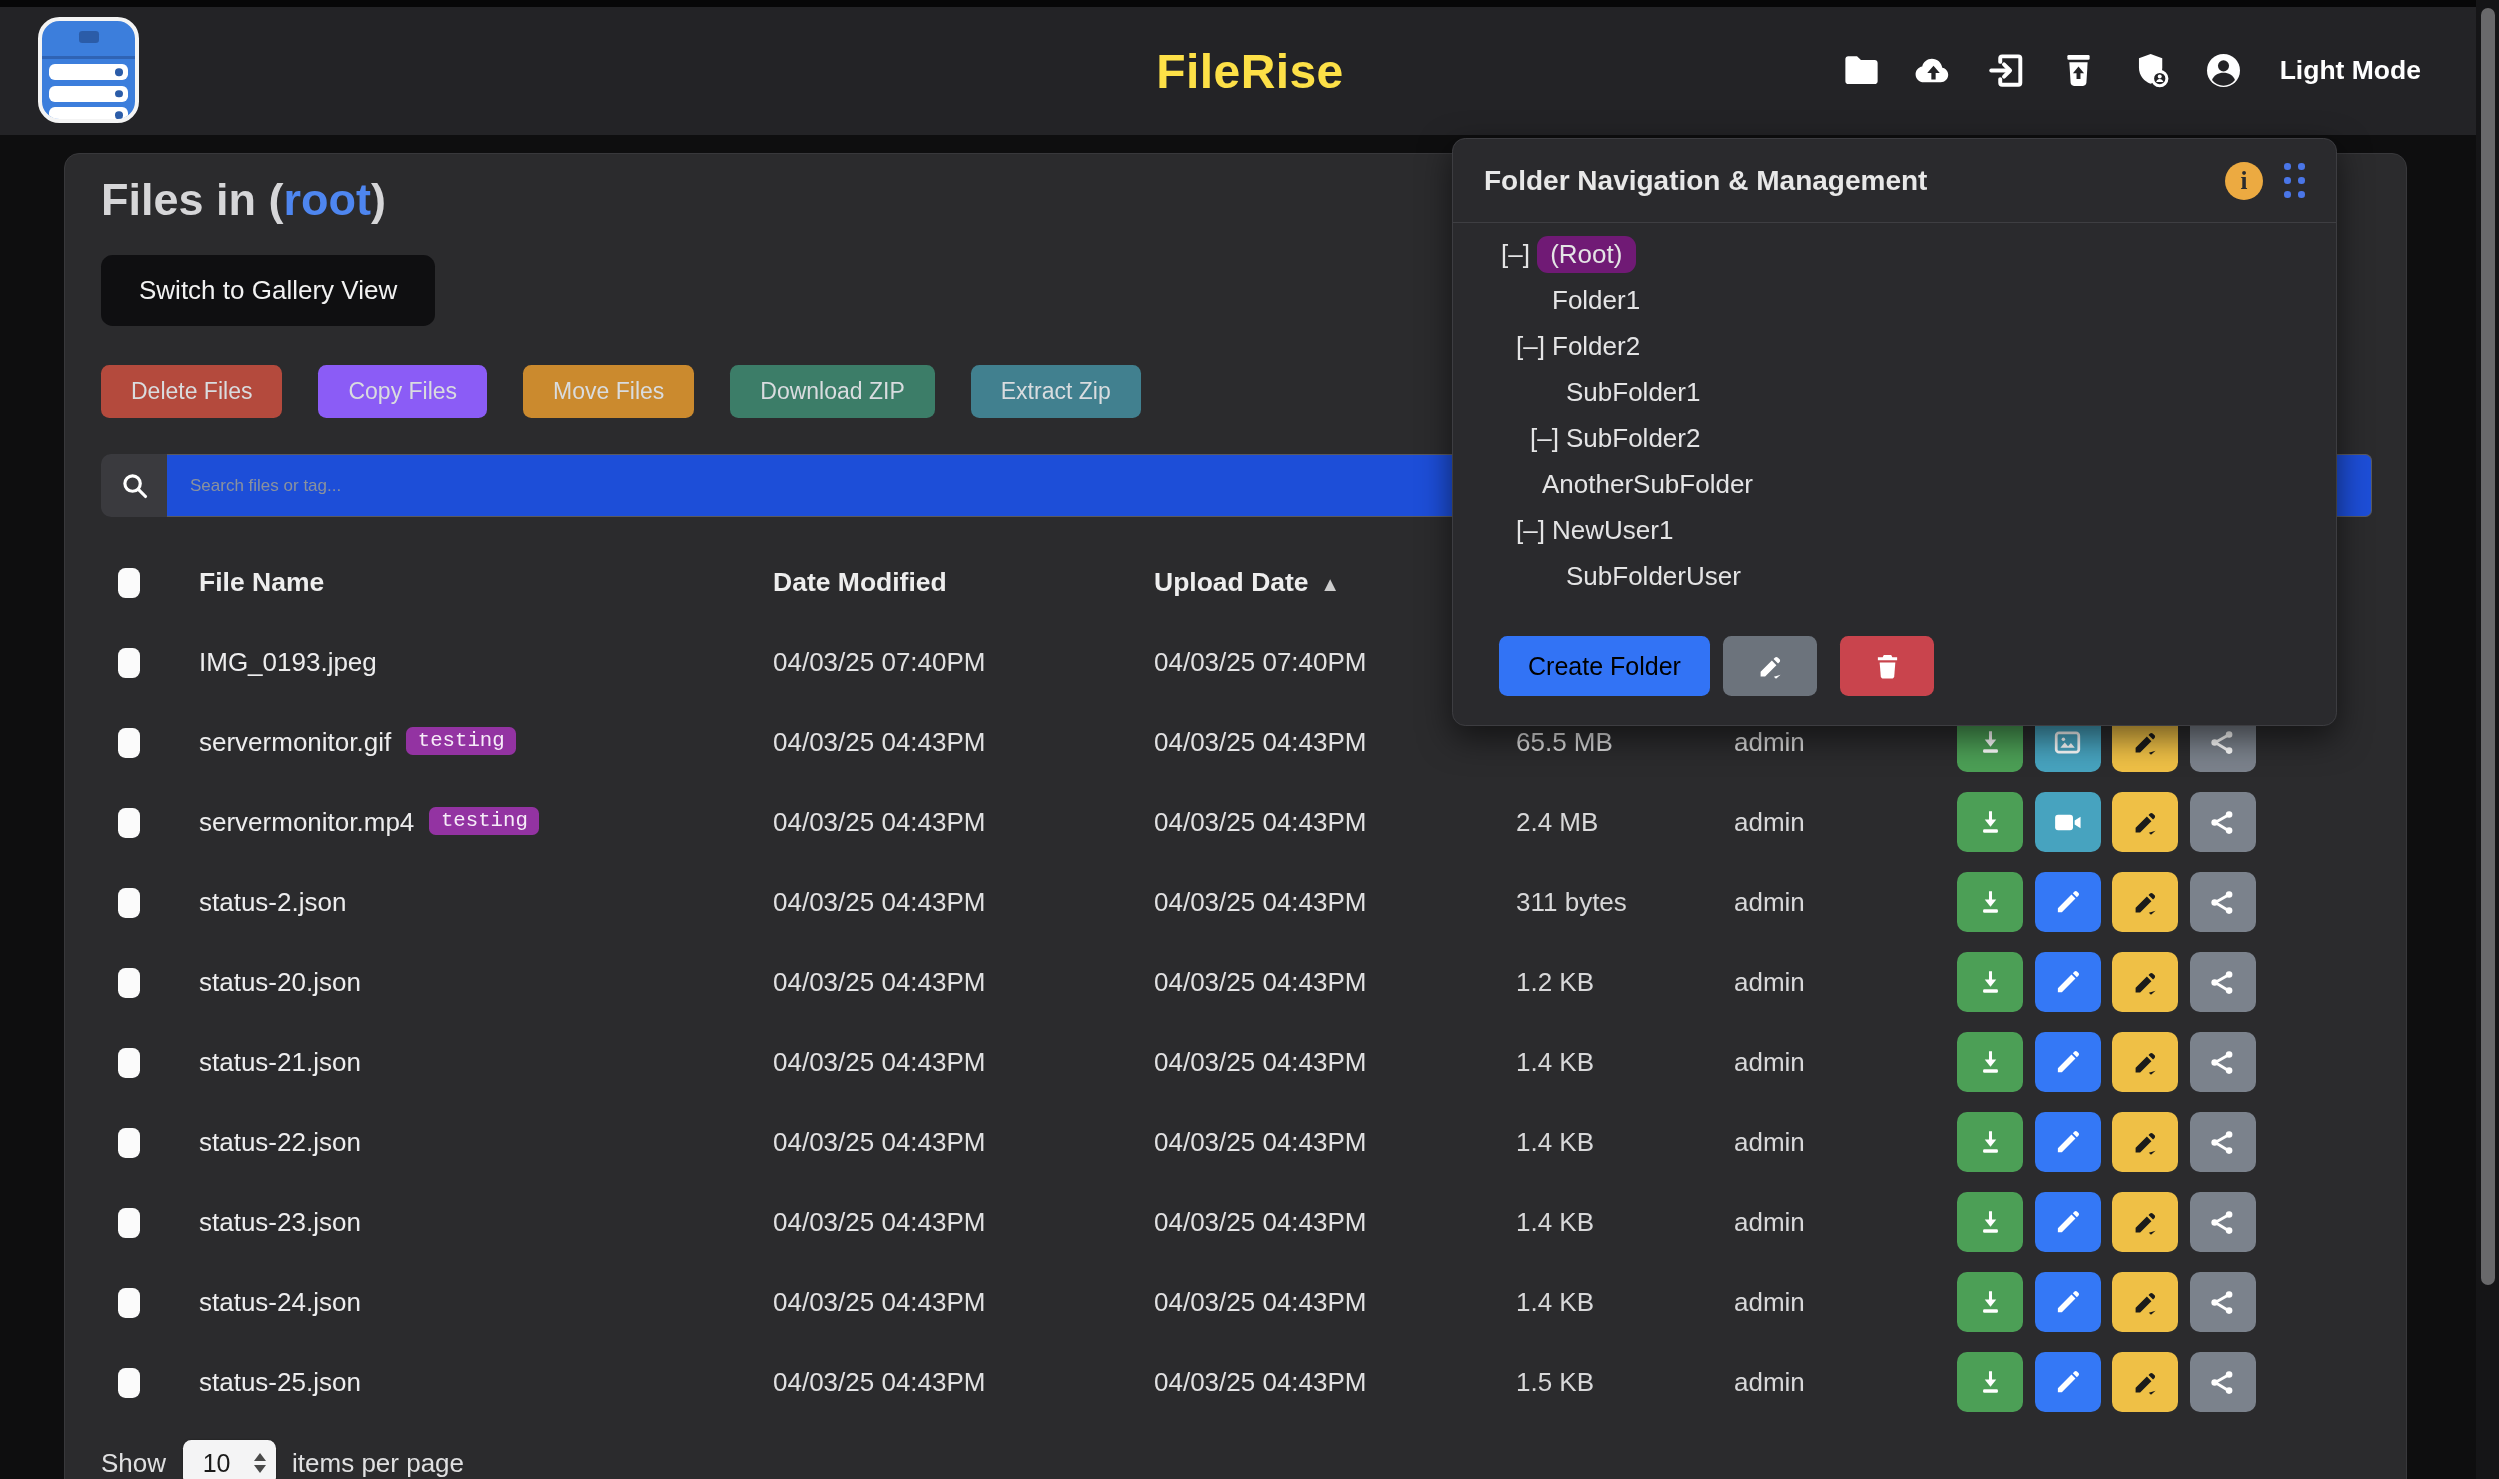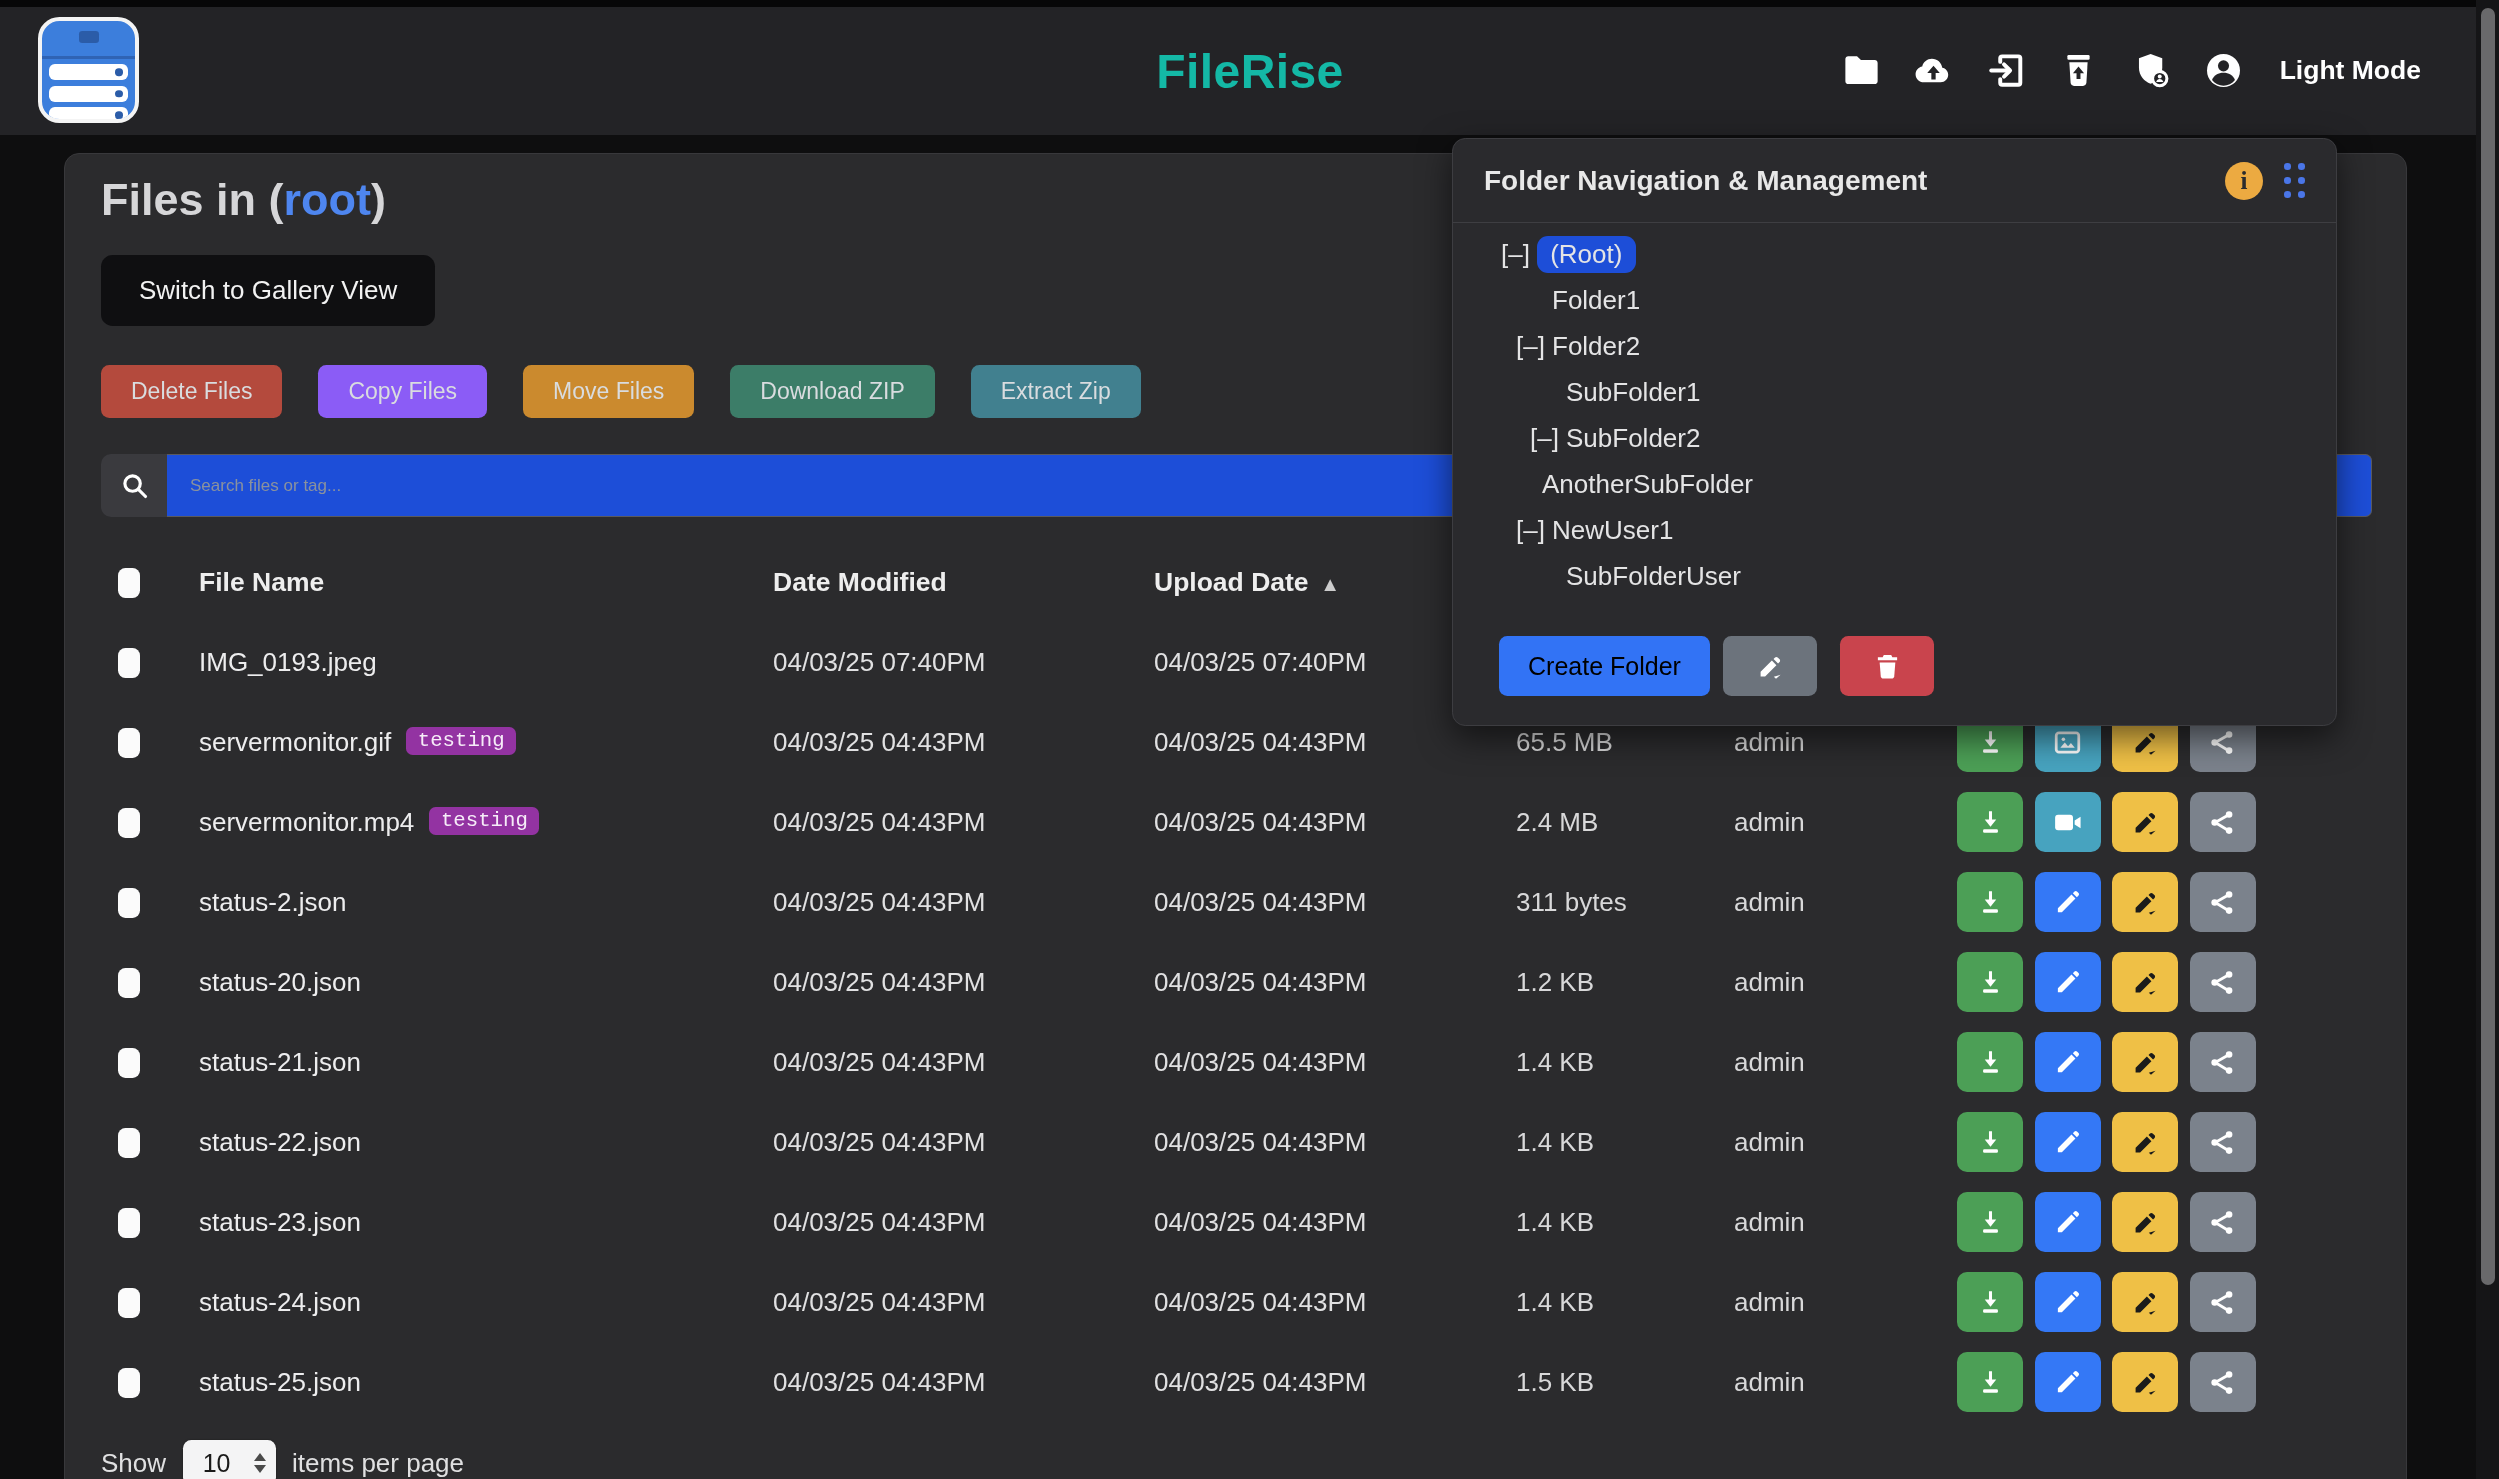--- a/index.html
+++ b/index.html
@@ -13,21 +13,21 @@
   .appbar { position:absolute; left:0; top:6.6px; width:2500px; height:128px; background:#232326; }
   .logo { position:absolute; left:38px; top:10px; width:101px; height:106px;
           background:#3c7edc; border:4.1px solid #f4f4f4; border-radius:21.5px; overflow:hidden; }
   .logo .led { position:absolute; left:50%; top:10px; transform:translateX(-50%);
                width:20px; height:12.4px; background:#2b5ca8; border-radius:3.3px; }
   .logo .bars { position:absolute; left:0; right:0; top:35px; bottom:0; border-top:3.3px solid #2f63b4; padding:5.8px 7.4px; }
   .logo .bar { position:relative; height:15.7px; background:#ffffff; border-radius:5.8px; margin-bottom:5.8px; }
   .logo .bar::after { content:""; position:absolute; right:5px; top:50%; transform:translateY(-50%);
                       width:7.4px; height:7.4px; border-radius:50%; background:#2b5ca8; }
   .app-title { position:absolute; left:50%; top:50%; transform:translate(-50%,-50%);
-               font-size:48px; font-weight:bold; color:#14b8a6; letter-spacing:0.4px; }
+               font-size:48px; font-weight:bold; color:#fde047; letter-spacing:0.4px; }
   .appbar-right { position:absolute; right:79px; top:0; height:100%; display:flex; align-items:center; gap:26.5px; }
   .hicon { width:46px; height:46px; display:flex; align-items:center; justify-content:center; cursor:pointer; }
   .hicon svg { width:43px; height:43px; }
   .lightmode { color:#ffffff; font-size:26.5px; font-weight:600; margin-left:6.6px; cursor:pointer; }
 
   
   .scroll-track { position:absolute; right:0; top:0; width:23px; height:1480px; background:#151517; }
   .scroll-thumb { position:absolute; right:4.1px; top:8.3px; width:14px; height:1277px; border-radius:7.4px; background:#69696b; }
 
   
@@ -97,21 +97,21 @@
   .panel-title { font-size:28px; font-weight:bold; color:#e8e8e8; }
   .panel-head-icons { display:flex; align-items:center; gap:21.5px; }
   .info-badge { width:38px; height:38px; border-radius:50%; background:#ecaa41; cursor:pointer;
                 display:flex; align-items:center; justify-content:center;
                 font-family:"Liberation Serif", serif; font-weight:bold; font-size:25px; color:#2b2b2d; }
   .drag-dots { display:grid; grid-template-columns:repeat(2, 6.6px); grid-auto-rows:6.6px; gap:7.4px; cursor:grab; }
   .drag-dots i { width:6.6px; height:6.6px; border-radius:50%; background:#4a76e8; }
   .tree { padding-top:8.3px; }
   .tree-item { height:46px; display:flex; align-items:center; font-size:26px; color:#e4e4e5; cursor:pointer; }
   .bracket { display:inline-block; width:36px; flex:none; }
-  .tree-chip { background:#1d4ed8; border-radius:11px; padding:3.3px 13.2px; }
+  .tree-chip { background:#701a75; border-radius:11px; padding:3.3px 13.2px; }
   .panel-actions { position:absolute; left:46px; top:497px; display:flex; align-items:center; }
   .create-btn { width:211px; height:60px; background:#3273f5; border:none; border-radius:8.3px;
                 color:#000000; font-size:25px; cursor:pointer; margin-right:13.2px; font-family:inherit; }
   .icon-btn { width:94px; height:60px; border:none; border-radius:8.3px; cursor:pointer;
               display:flex; align-items:center; justify-content:center; }
   .icon-btn svg { width:33px; height:33px; }
   .rename-folder-btn { background:#6c737c; color:#ffffff; margin-right:23px; }
   .delete-folder-btn { background:#c9444d; }
 </style>
 </head>

